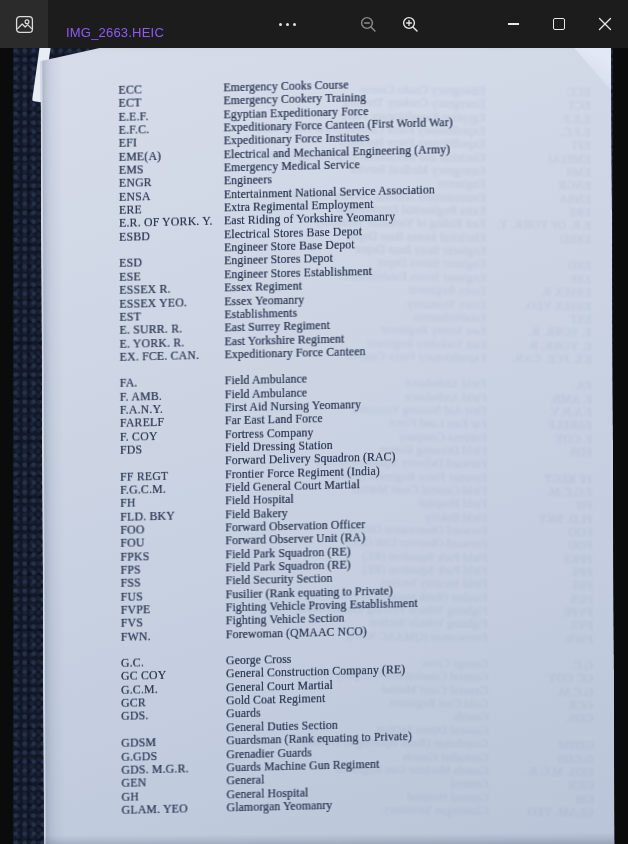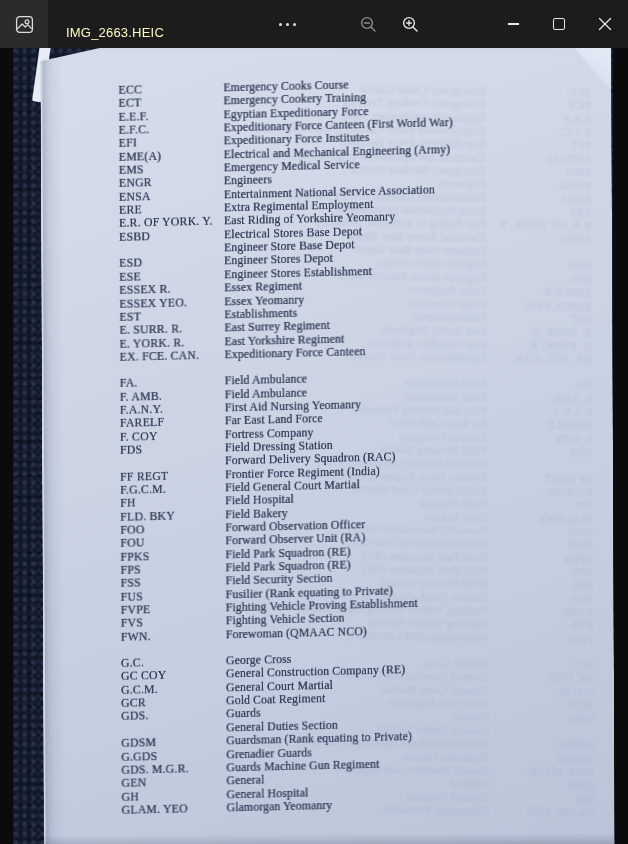--- a/index.html
+++ b/index.html
@@ -4,21 +4,21 @@
 <style>
   html,body{margin:0;padding:0;width:628px;height:844px;overflow:hidden;background:#000;
     font-family:"Liberation Sans",sans-serif;}
   .window{position:relative;width:628px;height:844px;}
 
   
   .titlebar{position:relative;width:100%;height:48px;background:#1c1c1c;}
   .app-btn{position:absolute;left:0;top:0;width:48px;height:48px;background:#2b2b2b;
     display:flex;align-items:center;justify-content:center;cursor:pointer;}
   .win-title{position:absolute;left:66px;top:0;height:64px;display:flex;align-items:center;
-    color:#fef9c3;font-size:13px;letter-spacing:.2px;}
+    color:#8b5cf6;font-size:13px;letter-spacing:.2px;}
   .more-btn{position:absolute;left:268px;top:0;width:38px;height:48px;display:flex;
     align-items:center;justify-content:center;gap:4px;cursor:pointer;}
   .more-btn i{width:3px;height:3px;border-radius:50%;background:#e2e2e2;display:block;}
   .tool-btn{position:absolute;top:0;width:34px;height:48px;display:flex;align-items:center;
     justify-content:center;cursor:pointer;}
   .zoom-out-btn{left:351px;}
   .zoom-in-btn{left:393px;}
   .win-controls{position:absolute;right:0;top:0;height:48px;display:flex;}
   .win-btn{width:46px;height:48px;display:flex;align-items:center;justify-content:center;cursor:pointer;}
   .min-glyph{width:11px;height:2px;background:#e8e8e8;}

